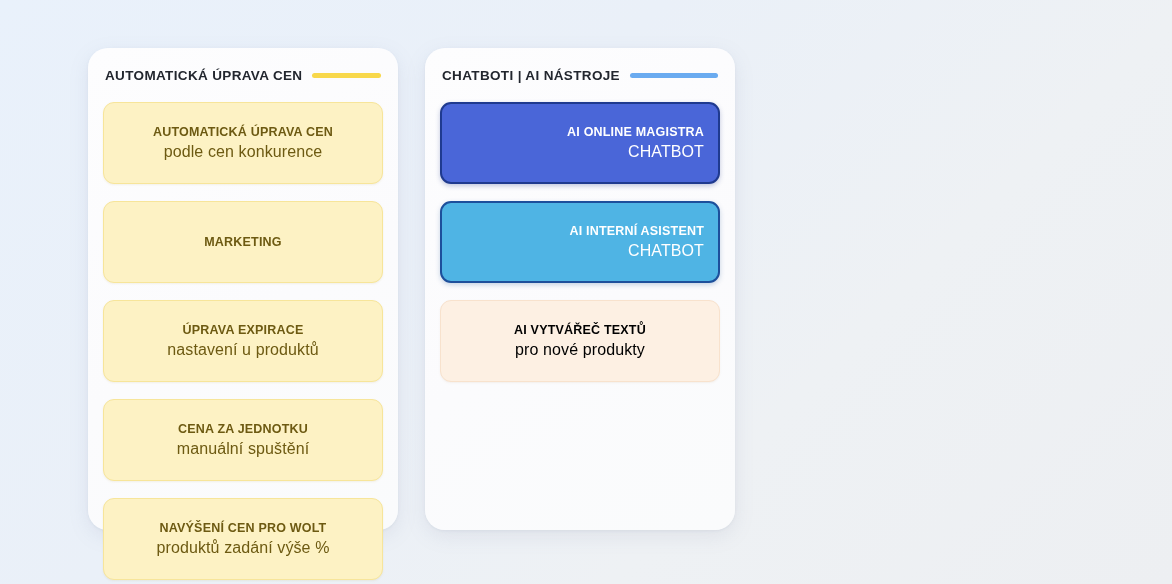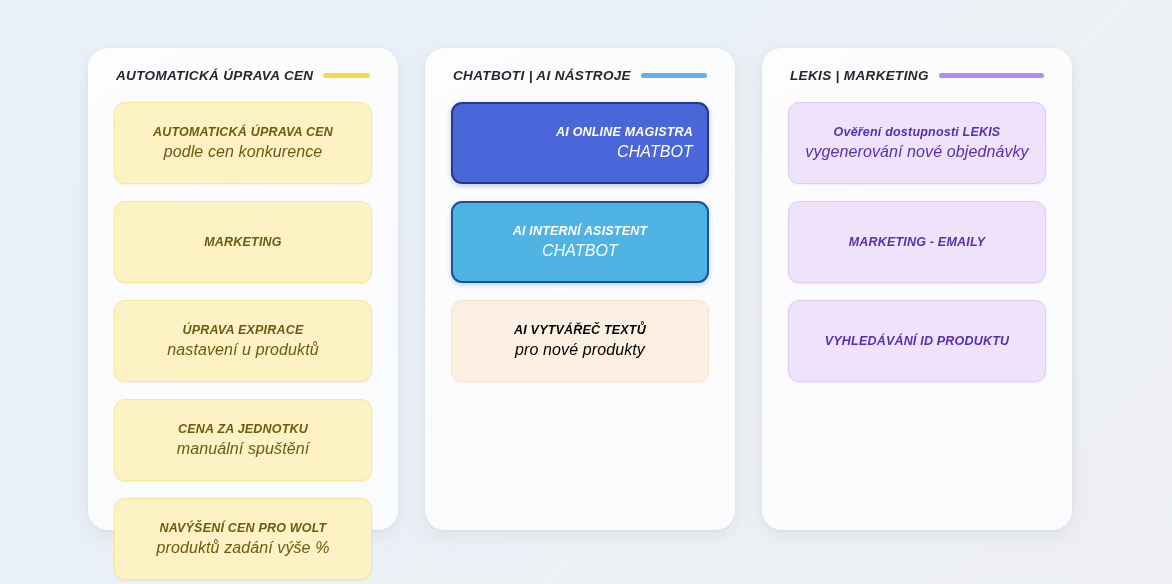--- a/index.html
+++ b/index.html
@@ -25,23 +25,22 @@
     display: flex;
     gap: 27px;
   }
 
   .panel {
     width: 310px;
     background: linear-gradient(150deg, #fdfdfe 0%, #fbfbfd 55%, #fafbfc 100%);
     border-radius: 20px;
     box-shadow: 0 6px 20px rgba(120, 135, 160, 0.13),
                 0 1px 3px rgba(120, 135, 160, 0.10);
-    padding: 0 26px;
+    padding: 0 15px;
     box-sizing: border-box;
-    font-style: italic;
   }
 
   .panel-header {
     display: flex;
     align-items: center;
     height: 54px;
     padding: 0 2px;
     gap: 10px;
   }
 
@@ -109,20 +108,21 @@
     box-shadow: 0 2px 5px rgba(40, 60, 140, 0.28);
     align-items: flex-end;
   }
 
   
   .card.theme-skyblue {
     background: #4fb4e4;
     border: 2px solid #1d4f9b;
     color: #ffffff;
     box-shadow: 0 2px 5px rgba(40, 90, 150, 0.25);
+    align-items: flex-end;
   }
 
   
   .card.theme-peach {
     background: #fdf0e3;
     border-color: #f8e2cd;
     color: #000000;
     box-shadow: 0 1px 2px rgba(180, 140, 90, 0.10);
   }
 
@@ -178,31 +178,13 @@
         <div class="card theme-skyblue">
           <div class="line1">AI INTERNÍ ASISTENT</div>
           <div class="line2">CHATBOT</div>
         </div>
         <div class="card theme-peach">
           <div class="line1">AI VYTVÁŘEČ TEXTŮ</div>
           <div class="line2">pro nové produkty</div>
         </div>
       </div>
     </div>
-    <div class="panel">
-      <div class="panel-header">
-        <div class="panel-title">LEKIS | MARKETING</div>
-        <div class="accent-bar" style="background: rgb(177, 140, 245);"></div>
-      </div>
-      <div class="card-list">
-        <div class="card theme-lavender">
-          <div class="line1">Ověření dostupnosti LEKIS</div>
-          <div class="line2">vygenerování nové objednávky</div>
-        </div>
-        <div class="card theme-lavender">
-          <div class="line1">MARKETING - EMAILY</div>
-        </div>
-        <div class="card theme-lavender">
-          <div class="line1">VYHLEDÁVÁNÍ ID PRODUKTU</div>
-        </div>
-      </div>
-    </div>
   </div>
 
 </body></html>

